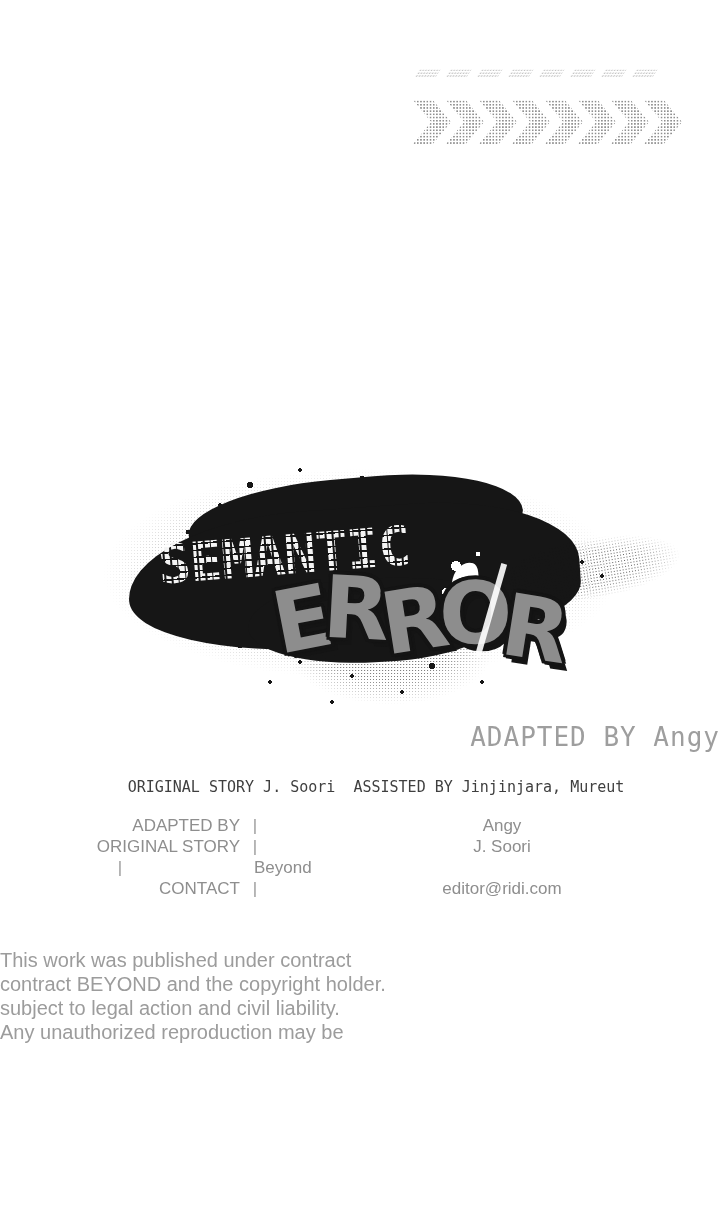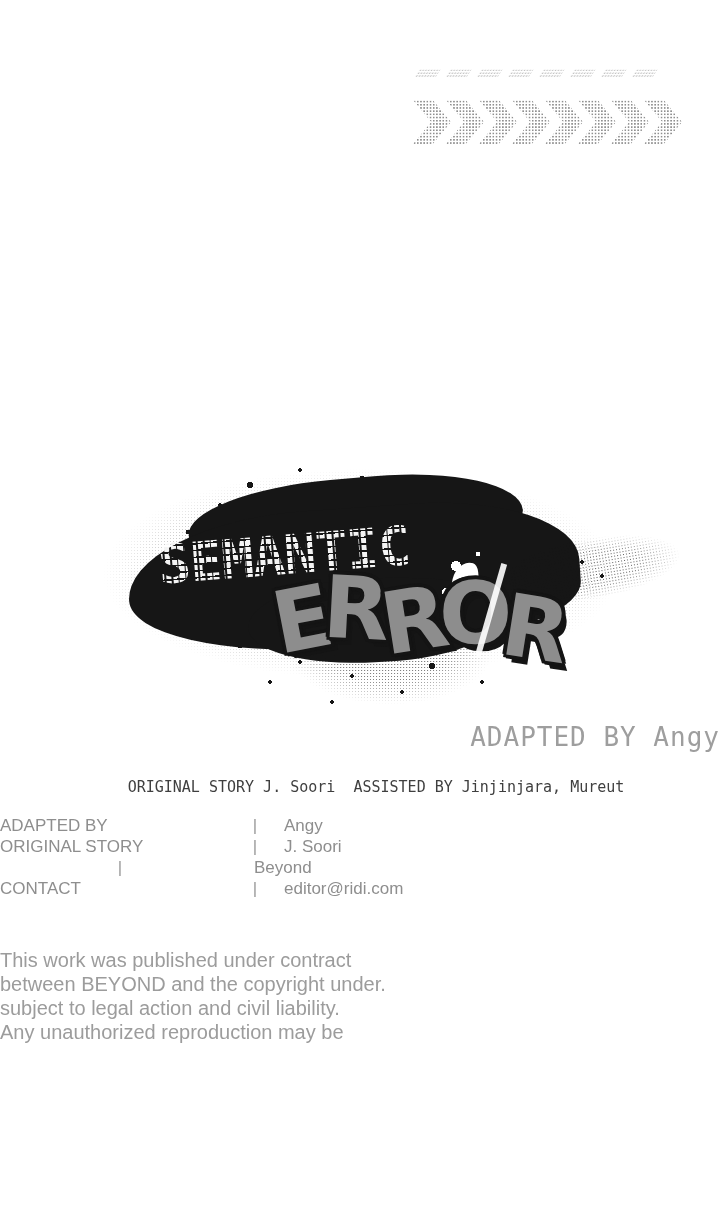--- a/index.html
+++ b/index.html
@@ -95,23 +95,23 @@
       font-family:"DejaVu Sans Mono",monospace;font-size:26px;letter-spacing:1px;
       color:#9e9e9e;white-space:pre;}
   .byline-original{position:absolute;left:0;top:778px;width:720px;text-align:center;
       font-family:"DejaVu Sans Mono",monospace;font-size:15px;letter-spacing:0px;
       color:#3f3f3f;white-space:pre;padding-left:16px;}
 
   
   .credits{position:absolute;left:0;top:815px;width:720px;font-size:17px;line-height:21px;
       color:#8e8e8e;}
   .credit-row{display:grid;grid-template-columns:240px 30px 450px;}
-  .credit-label{text-align:left;}
+  .credit-label{text-align:right;}
   .credit-sep{text-align:center;color:#9a9a9a;}
-  .credit-value{text-align:left;padding-left:14px;}
+  .credit-value{text-align:center;padding-left:14px;}
 
   
   .legal{position:absolute;left:0;top:948px;width:720px;text-align:left;
       font-size:20px;line-height:24px;color:#9c9c9c;}
 </style>
 </head>
 <body>
 
 <div class="page">
 
@@ -176,18 +176,18 @@
       </div>
       <div class="credit-row">
         <span class="credit-label">CONTACT</span>
         <span class="credit-sep">|</span>
         <span class="credit-value">editor@ridi.com</span>
       </div>
     </div>
 
   <div class="legal" id="legal">
       <div class="legal-line">This work was published under contract</div>
-      <div class="legal-line">between BEYOND and the copyright under.</div>
+      <div class="legal-line">contract BEYOND and the copyright holder.</div>
       <div class="legal-line">subject to legal action and civil liability.</div>
       <div class="legal-line">Any unauthorized reproduction may be</div>
     </div>
 
 </div>
 
 </body></html>

